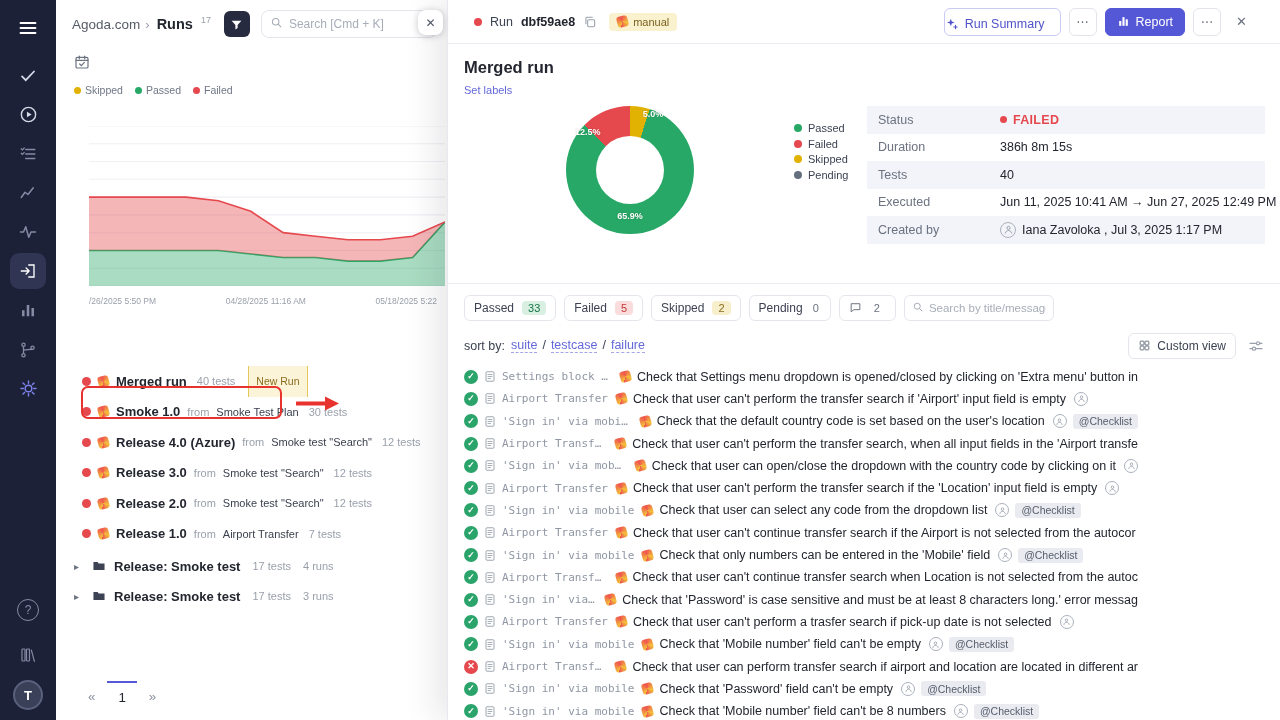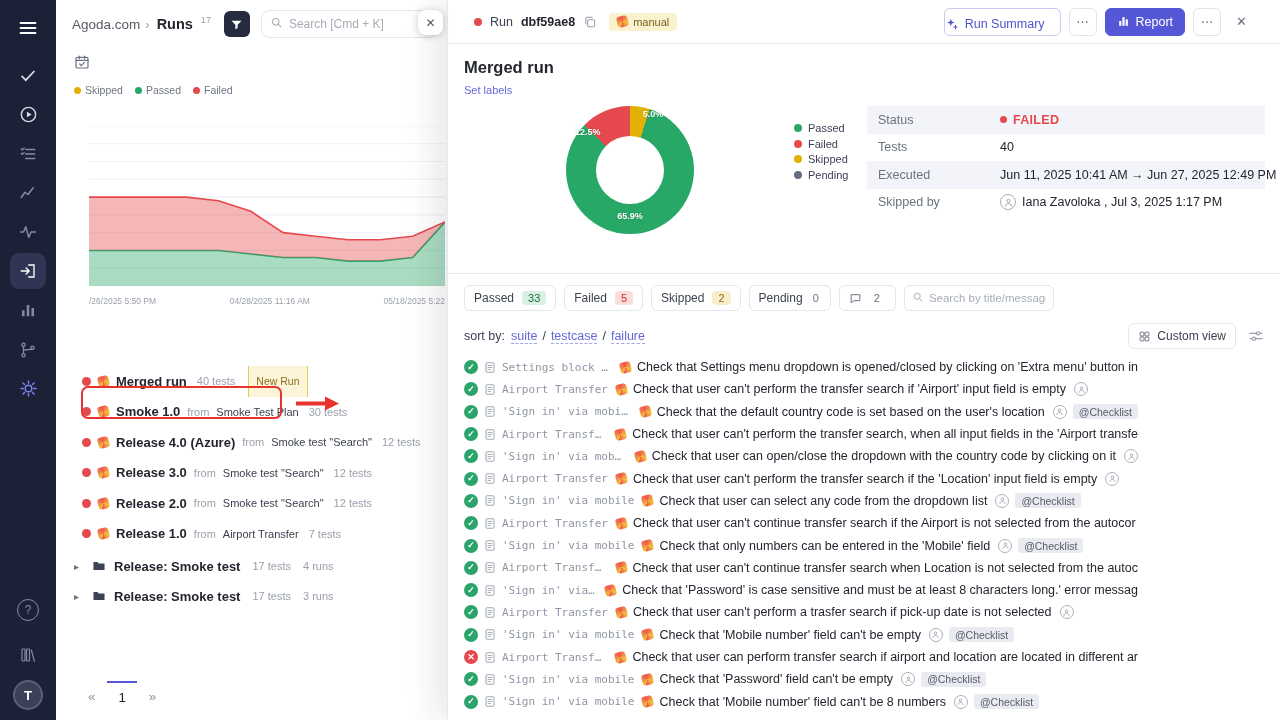--- a/index.html
+++ b/index.html
@@ -32,21 +32,21 @@
   .tabs-wrap{display:flex;gap:17px}
   .rp-tab{font-size:12.5px;color:#6b7280;background:none;border:0;cursor:pointer}
   .rp-legend{display:flex;gap:12px;padding:8px 14px 0 18px;align-items:center}
   .lg-item{display:flex;align-items:center;gap:4px}
   .lg-dot{width:7px;height:7px;border-radius:50%}
   .lg-label{font-size:10.5px;color:#6f7685}
   .rp-chart{position:relative;margin:26px 2px 0 10px;height:198px}
   .y-axis{position:absolute;left:0;top:0;bottom:34px;width:18px;display:flex;flex-direction:column;justify-content:space-between;align-items:flex-end;font-size:8.5px;color:#9aa0ab}
   .plot{position:absolute;left:23px;right:0;top:4px;bottom:34px}
   .plot svg{width:100%;height:100%;display:block}
-  .x-axis{position:absolute;left:23px;right:0;bottom:14px;display:flex;justify-content:space-between;font-size:8.5px;color:#9aa0ab}
+  .x-axis{position:absolute;left:23px;right:8px;bottom:14px;display:flex;justify-content:space-between;font-size:8.5px;color:#9aa0ab}
   .run-list{margin-top:46px}
   .run-row{height:30.5px;display:flex;align-items:center;gap:7px;padding:0 12px 0 26px;font-size:13px;cursor:pointer;white-space:nowrap;overflow:hidden}
   .status-dot{width:9px;height:9px;border-radius:50%;background:#e5484d;flex:none}
   .confetti{width:11px;height:11px;border-radius:3px;flex:none;background:conic-gradient(from 210deg,#f3c13a,#ef5350 40%,#f3c13a 75%,#ef5350);transform:rotate(-15deg)}
   .run-name{font-weight:600;color:#23262f}
   .run-from{font-size:11px;color:#9aa0ab}
   .run-plan{font-size:11px;font-weight:400;color:#3a3f4c}
   .run-tests{font-size:11px;color:#9aa0ab;margin-left:3px}
   .new-run-badge{font-size:10.5px;color:#8a6d1d;background:#fbf4d8;border:1px solid #e5c75a;border-radius:4px;padding:14px 7px;margin-left:6px;cursor:pointer}
   .group-list{margin-top:2px}
@@ -486,35 +486,42 @@
 
       <div class="info-row status-failed">
           <span class="info-label">Status</span>
           <span class="info-value">
             <span class="v-dot"></span>
 
             <span>FAILED</span>
           </span>
         </div>
           <div class="info-row">
+          <span class="info-label">Duration</span>
+          <span class="info-value">
+
+            <span>386h 8m 15s</span>
+          </span>
+        </div>
+          <div class="info-row">
           <span class="info-label">Tests</span>
           <span class="info-value">
 
             <span>40</span>
           </span>
         </div>
           <div class="info-row">
           <span class="info-label">Executed</span>
           <span class="info-value">
 
             <span>Jun 11, 2025 10:41 AM → Jun 27, 2025 12:49 PM</span>
           </span>
         </div>
           <div class="info-row">
-          <span class="info-label">Skipped by</span>
+          <span class="info-label">Created by</span>
           <span class="info-value">
 
             <span class="v-avatar">
                 <svg viewBox="0 0 24 24" width="11" height="11">
                   <circle cx="12" cy="8.5" r="3.4" stroke="currentColor" stroke-width="1.9" fill="none"></circle>
                   <path d="M5 20c.8-4 3.6-5.6 7-5.6s6.2 1.6 7 5.6" stroke="currentColor" stroke-width="1.9" fill="none" stroke-linecap="round"></path>
                 </svg>
               </span>
             <span>Iana Zavoloka , Jul 3, 2025 1:17 PM</span>
           </span>

